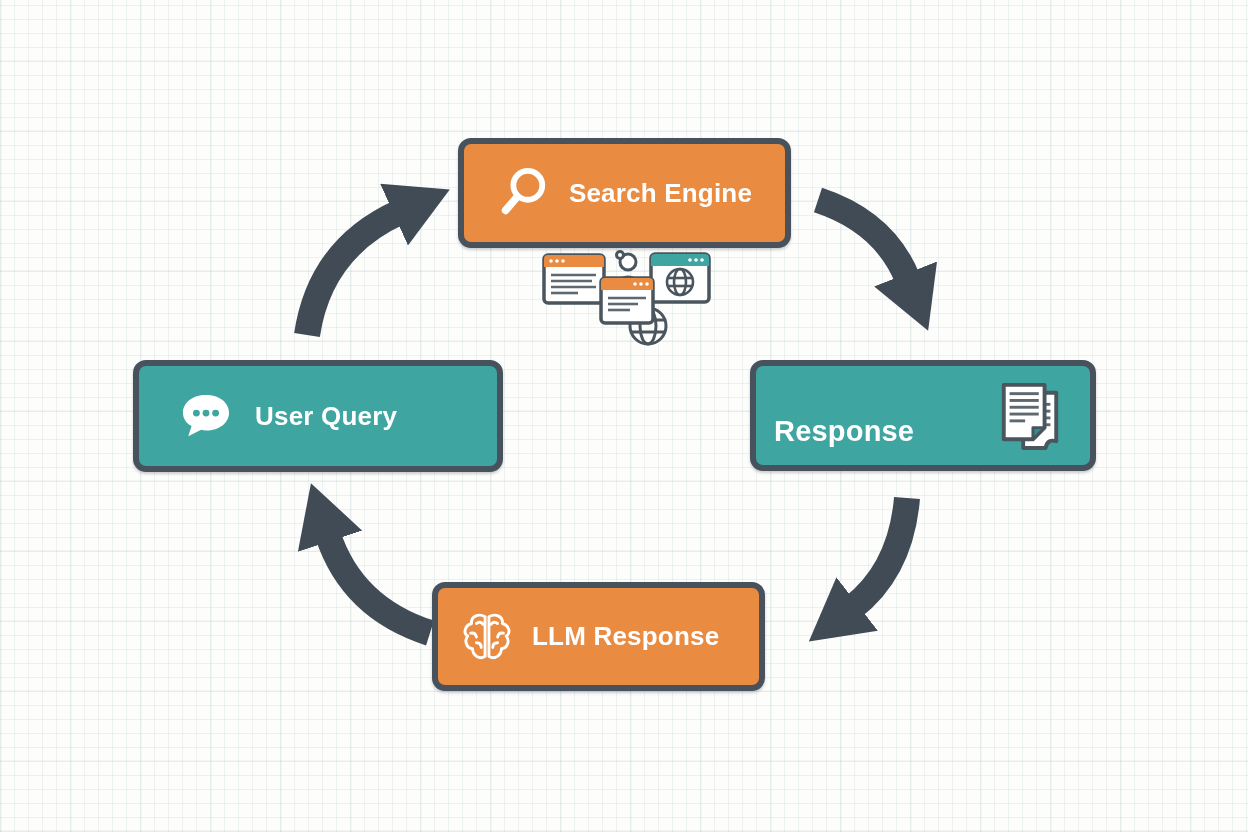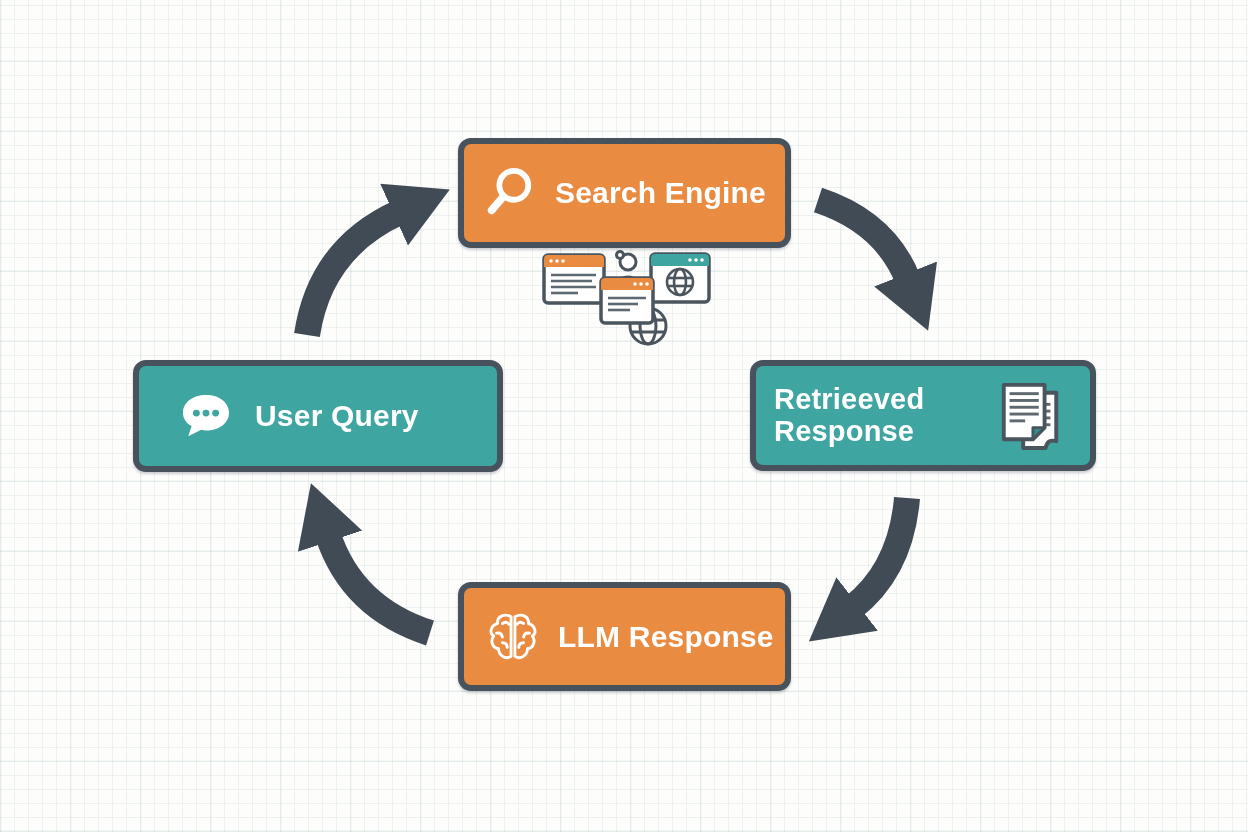--- a/index.html
+++ b/index.html
@@ -10,29 +10,29 @@
     background-image:
       repeating-linear-gradient(0deg,  rgba(140,175,175,0.14) 0 1px, transparent 1px 14px),
       repeating-linear-gradient(90deg, rgba(140,175,175,0.14) 0 1px, transparent 1px 14px),
       repeating-linear-gradient(0deg,  rgba(140,175,175,0.08) 0 2px, transparent 2px 70px),
       repeating-linear-gradient(90deg, rgba(140,175,175,0.08) 0 2px, transparent 2px 70px);
   }
   .node{
     position:absolute;box-sizing:border-box;
     border:6px solid #48525C;border-radius:13px;
     display:flex;align-items:center;
-    color:#ffffff;font-weight:bold;font-size:30px;letter-spacing:.2px;
+    color:#ffffff;font-weight:bold;font-size:26px;letter-spacing:.2px;
     box-shadow:0 2px 3px rgba(70,80,90,0.28);
   }
   .node.orange{background:#E98B41;}
   .node.teal{background:#3EA5A1;}
   #node-search{left:458px;top:138px;width:333px;height:110px;justify-content:center;gap:20px;}
   #node-retrieved{left:750px;top:360px;width:346px;height:111px;justify-content:space-between;padding:0 26px 0 18px;font-size:29px;}
   #node-user{left:133px;top:360px;width:370px;height:112px;padding-left:40px;gap:22px;}
-  #node-llm{left:458px;top:582px;width:333px;height:109px;padding-left:22px;gap:18px;}
+  #node-llm{left:432px;top:582px;width:333px;height:109px;padding-left:22px;gap:18px;}
   .two-line{line-height:1.1;}
   .icon{flex:0 0 auto;display:block;}
   #arrow-layer{position:absolute;left:0;top:0;pointer-events:none;}
   #browser-cluster{position:absolute;left:538px;top:246px;}
 </style>
 </head>
 <body>
 
 <div>
 
@@ -110,21 +110,21 @@
   <div class="node orange" id="node-search">
     <svg class="icon" width="52" height="52" viewBox="0 0 54 54">
       <circle cx="32" cy="19" r="15" fill="none" stroke="#ffffff" stroke-width="6"></circle>
       <line x1="21" y1="31" x2="9" y2="45" stroke="#ffffff" stroke-width="8" stroke-linecap="round"></line>
     </svg>
     <span>Search Engine</span>
   </div>
 
   <div class="node teal" id="node-retrieved">
     <span class="two-line">
-      <span>Retrieeved</span><br>
+      <br>
       <span>Response</span>
     </span>
     <svg class="icon" width="68" height="74" viewBox="0 0 70 76">
       <path d="M28 14 h34 v50 q-9 -3 -11 7 h-23 z" fill="#ffffff" stroke="#4A555E" stroke-width="4" stroke-linejoin="round"></path>
       <g stroke="#5E6870" stroke-width="3">
           <line x1="42" y1="26" x2="56" y2="26"></line>
           <line x1="42" y1="33" x2="56" y2="33"></line>
           <line x1="42" y1="40" x2="56" y2="40"></line>
           <line x1="42" y1="47" x2="56" y2="47"></line>
         </g>

